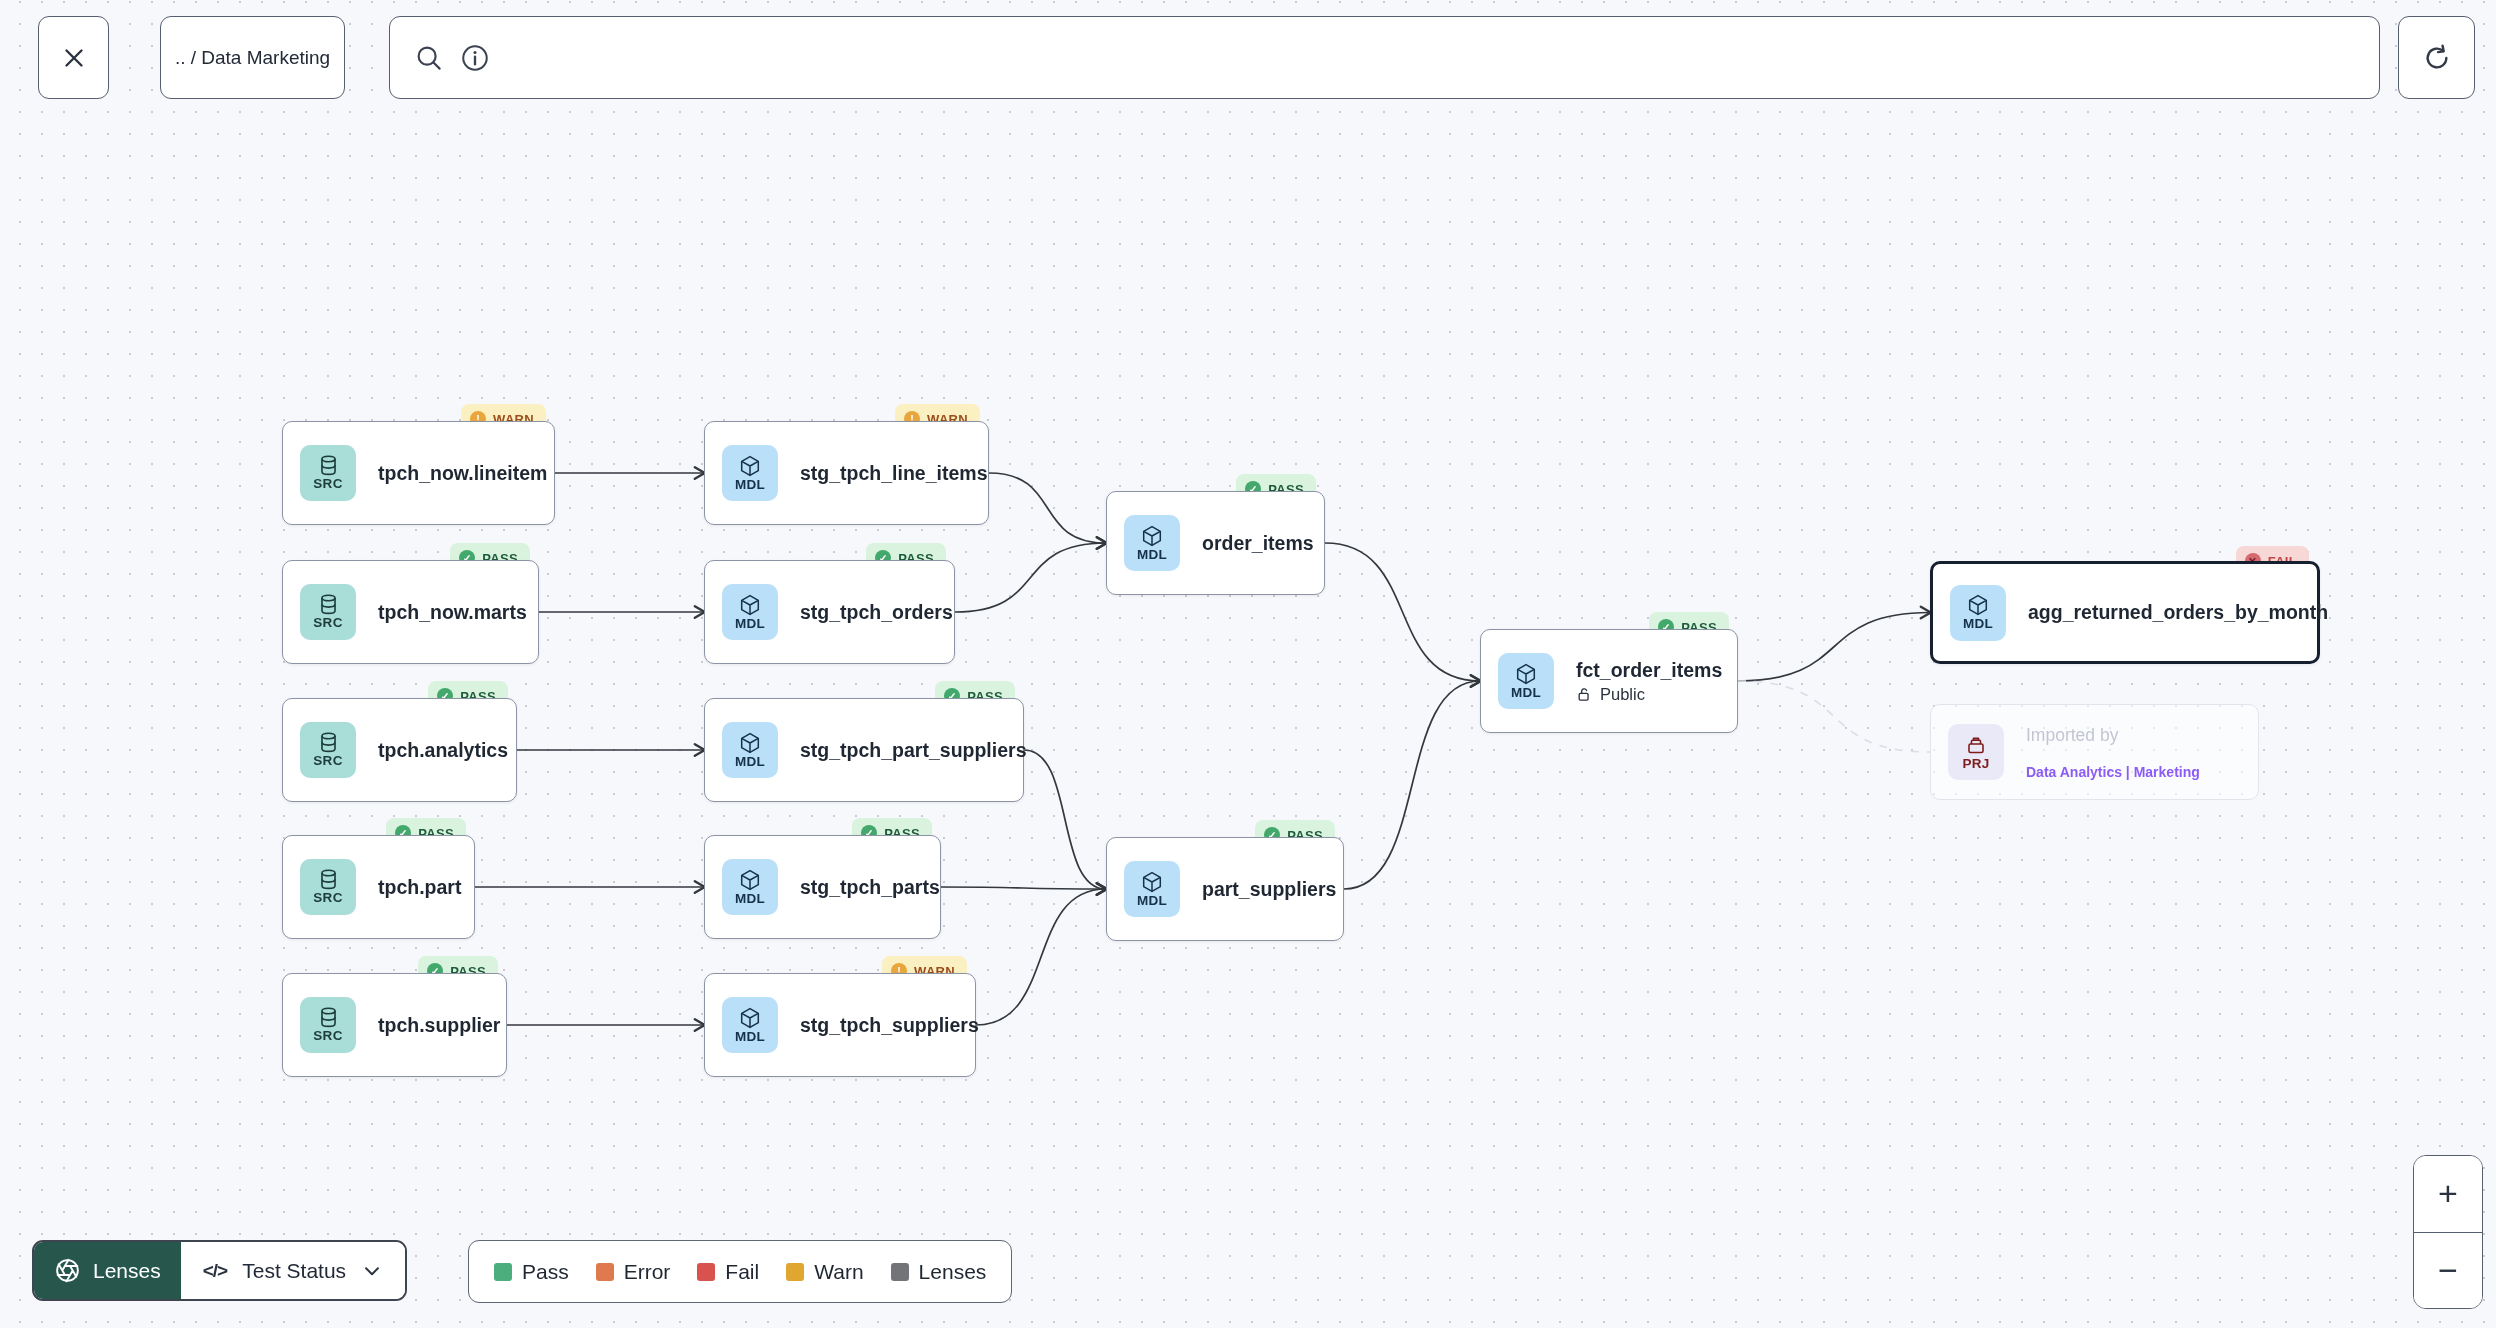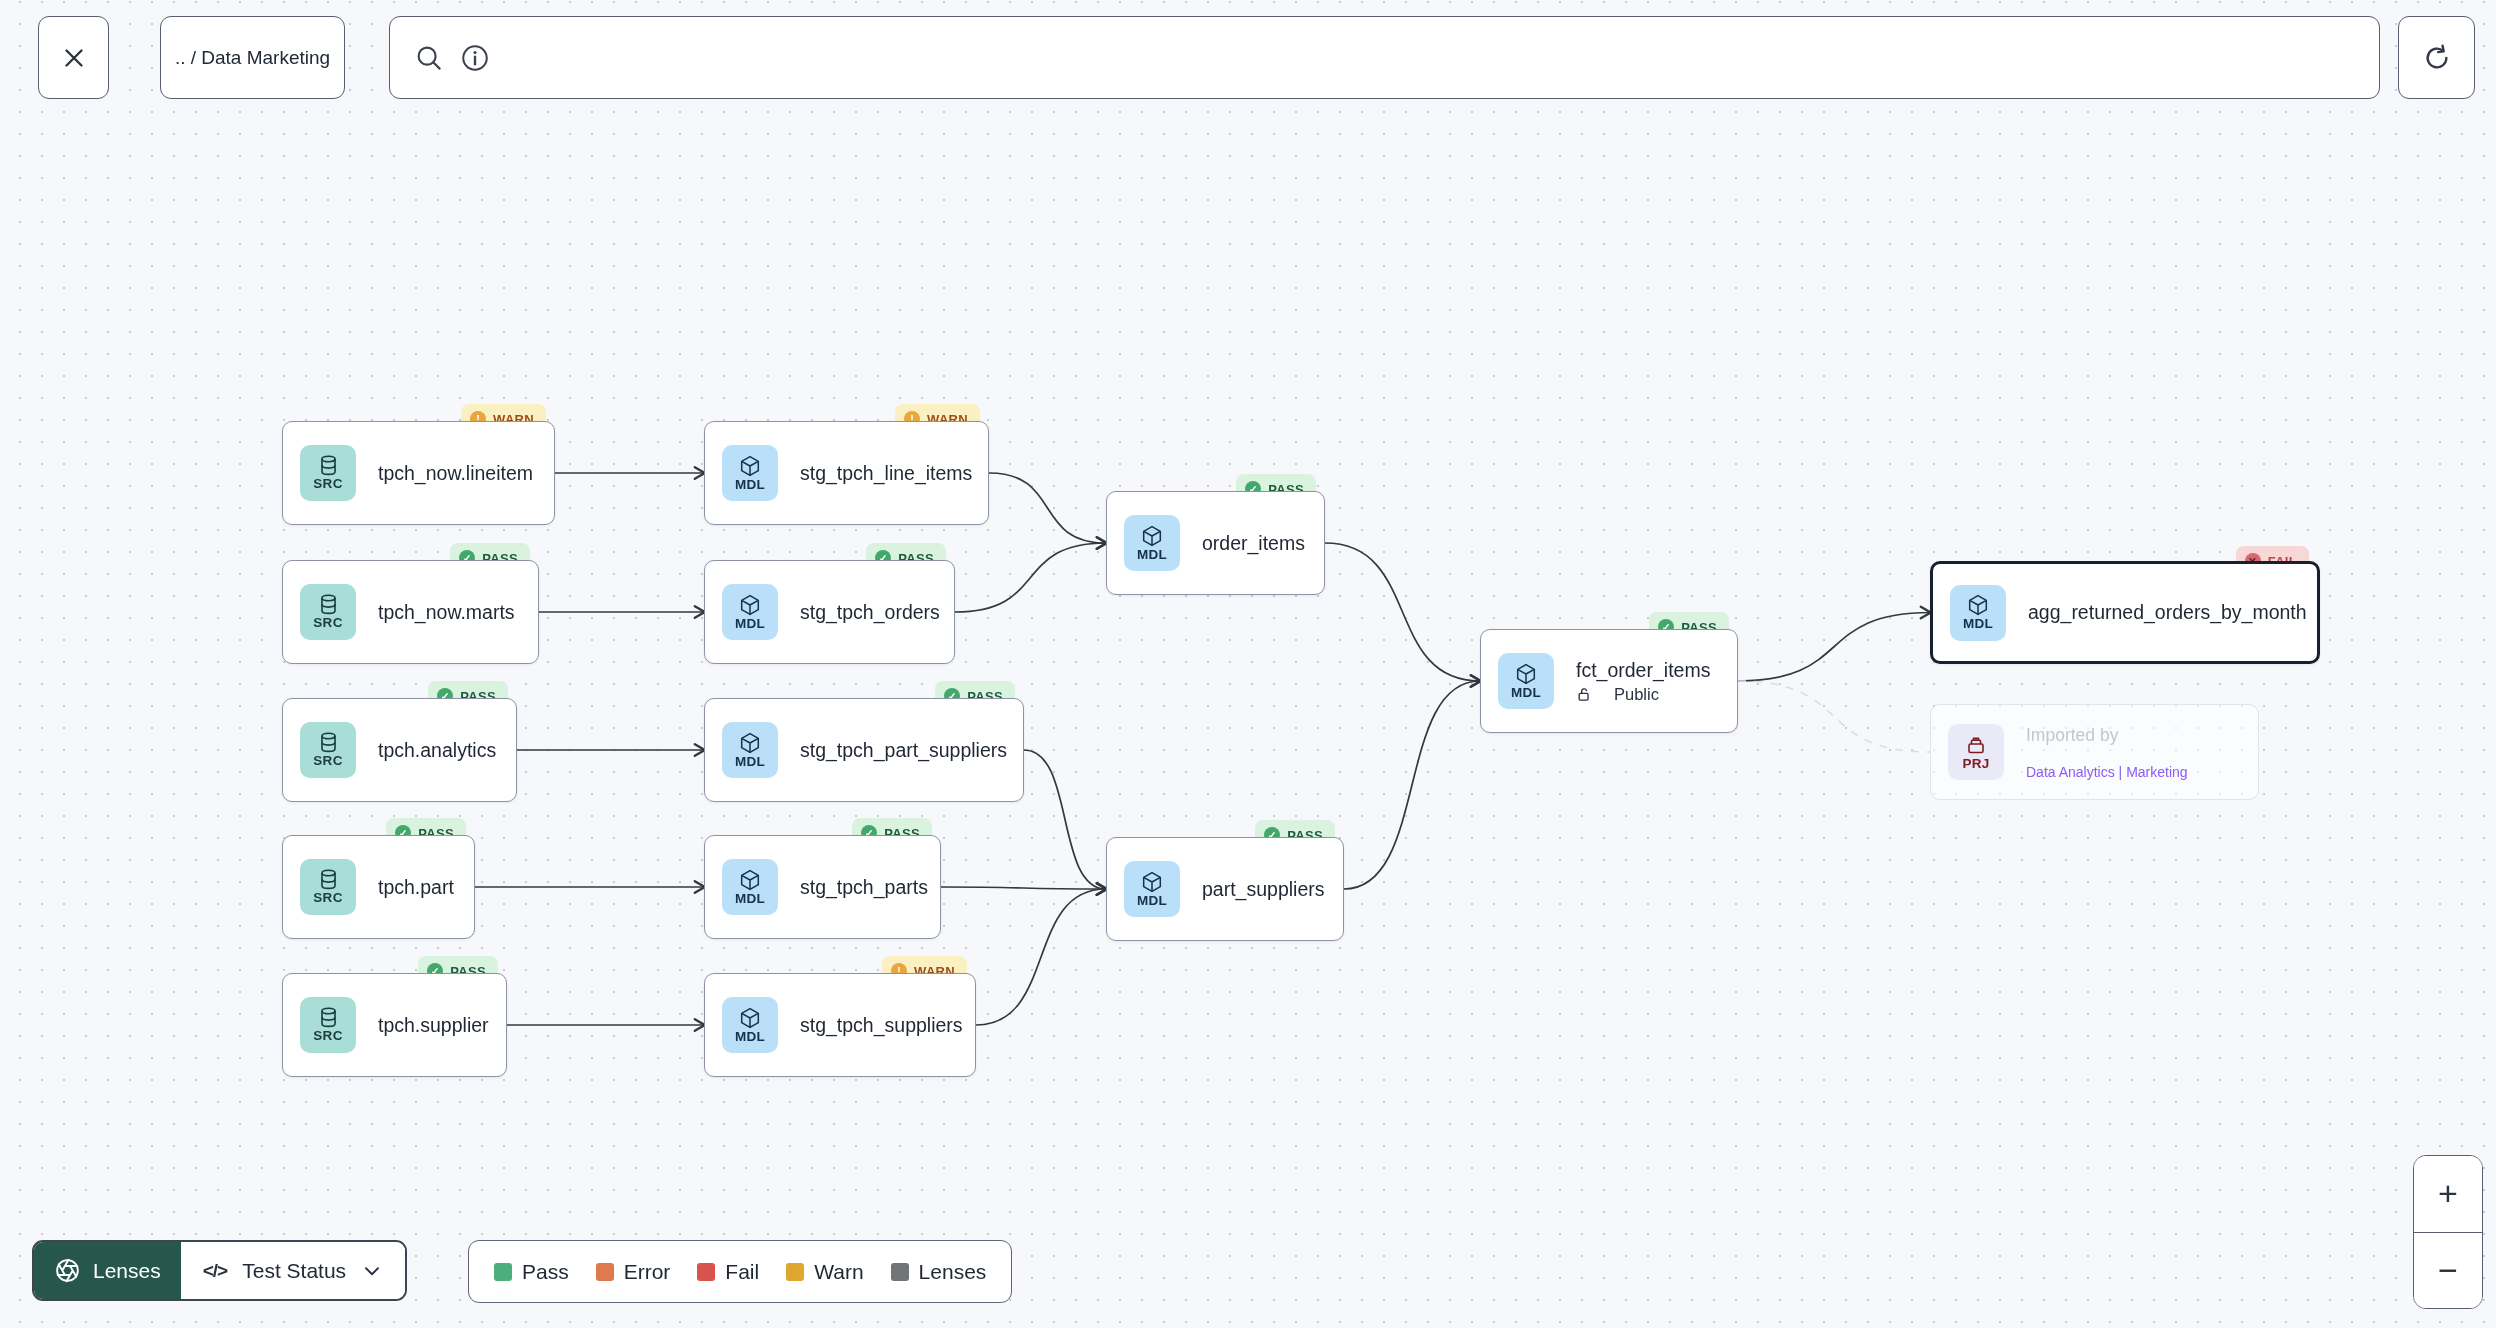--- a/index.html
+++ b/index.html
@@ -41,22 +41,22 @@
     display:flex; align-items:center; gap:22px; padding-left:17px;
     box-shadow:0 1px 3px rgba(25,35,55,.07); cursor:pointer;
   }
   .node.selected { border:3px solid #17202E; }
   .node.faded { background:rgba(255,255,255,.55); border-color:#E2E4EC; box-shadow:none; }
   .typebox {
     width:56px; height:56px; border-radius:10px; flex:0 0 auto;
     display:flex; flex-direction:column; align-items:center; justify-content:center;
     font-size:13.5px; font-weight:600; line-height:1.05; letter-spacing:.3px;
   }
-  .node-label { font-size:19.5px; color:#1F2733; white-space:nowrap; }
-  .node-sub { display:flex; align-items:center; gap:21px; font-size:16.5px; color:#2A3240; margin-top:3px; }
+  .node-label { font-size:19.5px; color:#1F2733; white-space:nowrap;font-weight:bold; }
+  .node-sub { display:flex; align-items:center; gap:7px; font-size:16.5px; color:#2A3240; margin-top:3px; }
   .node .labelcol { display:flex; flex-direction:column; justify-content:center; }
   .node.faded .eyebrow { font-size:17.5px; color:#C3C6D2; margin-bottom:18px; }
   .node.faded .node-label { font-size:14px; color:#8b5cf6; }
   .badge {
     position:absolute; top:-18px; right:8px; z-index:-1;
     display:flex; align-items:center; gap:7px; height:30px; padding:0 12px 0 9px;
     border-radius:8px; font-size:13px; font-weight:700; letter-spacing:.3px;
   }
   .badge .dot {
     width:16px; height:16px; border-radius:50%;

